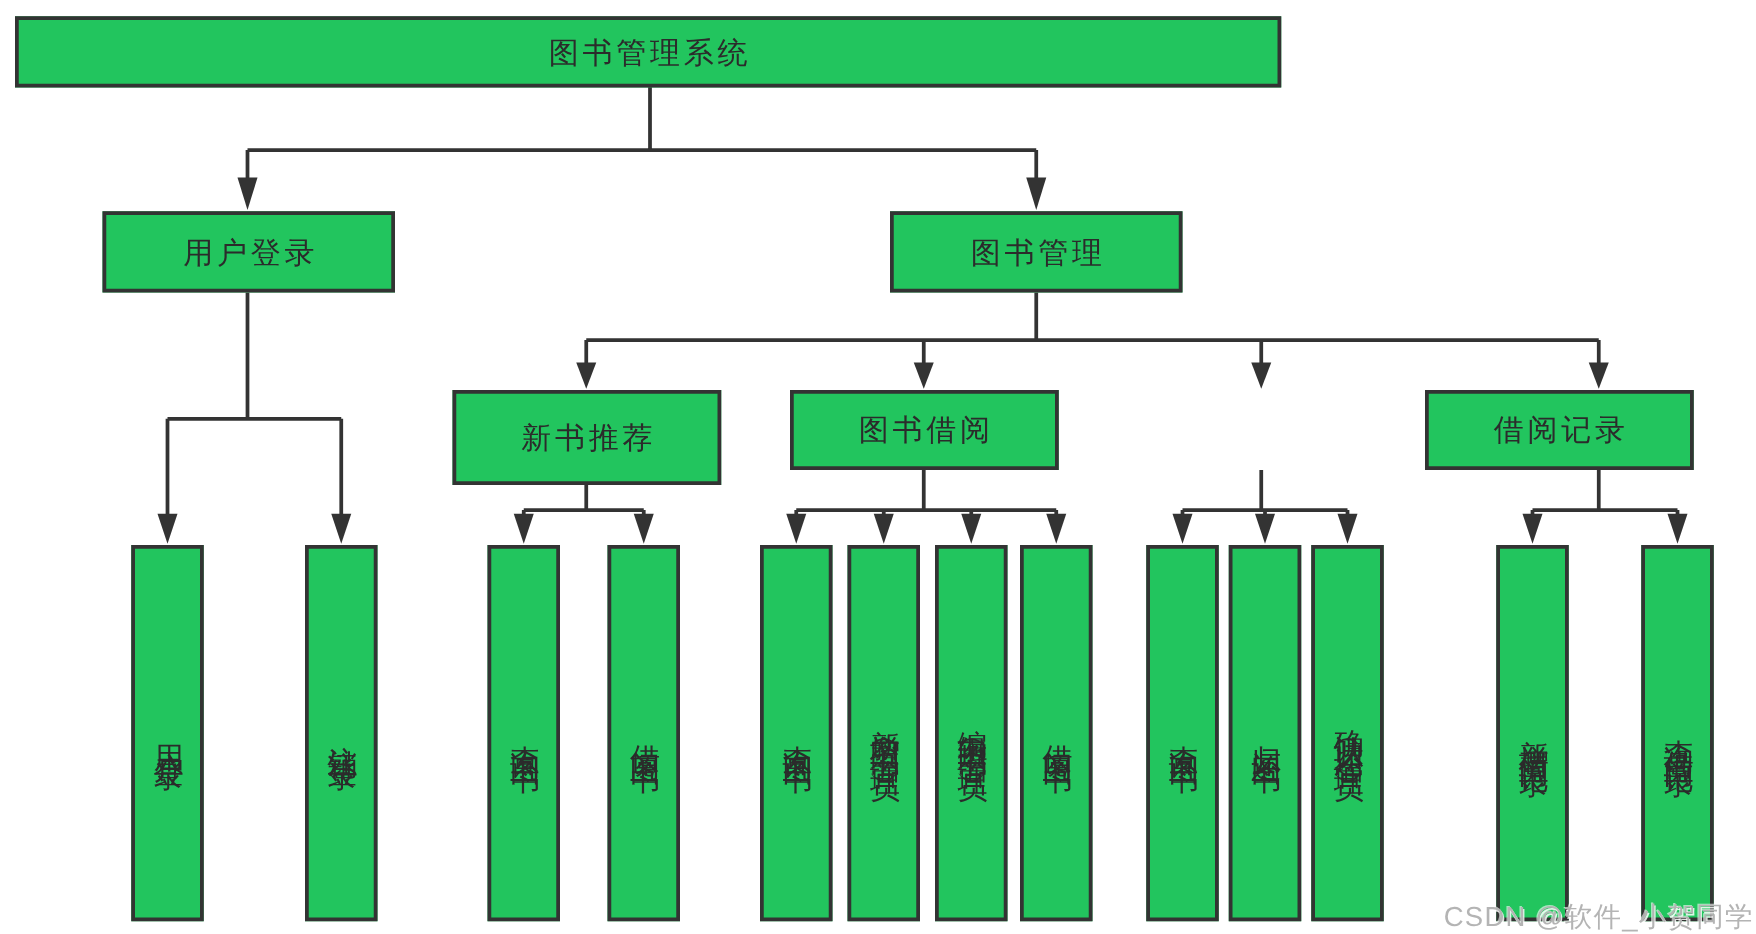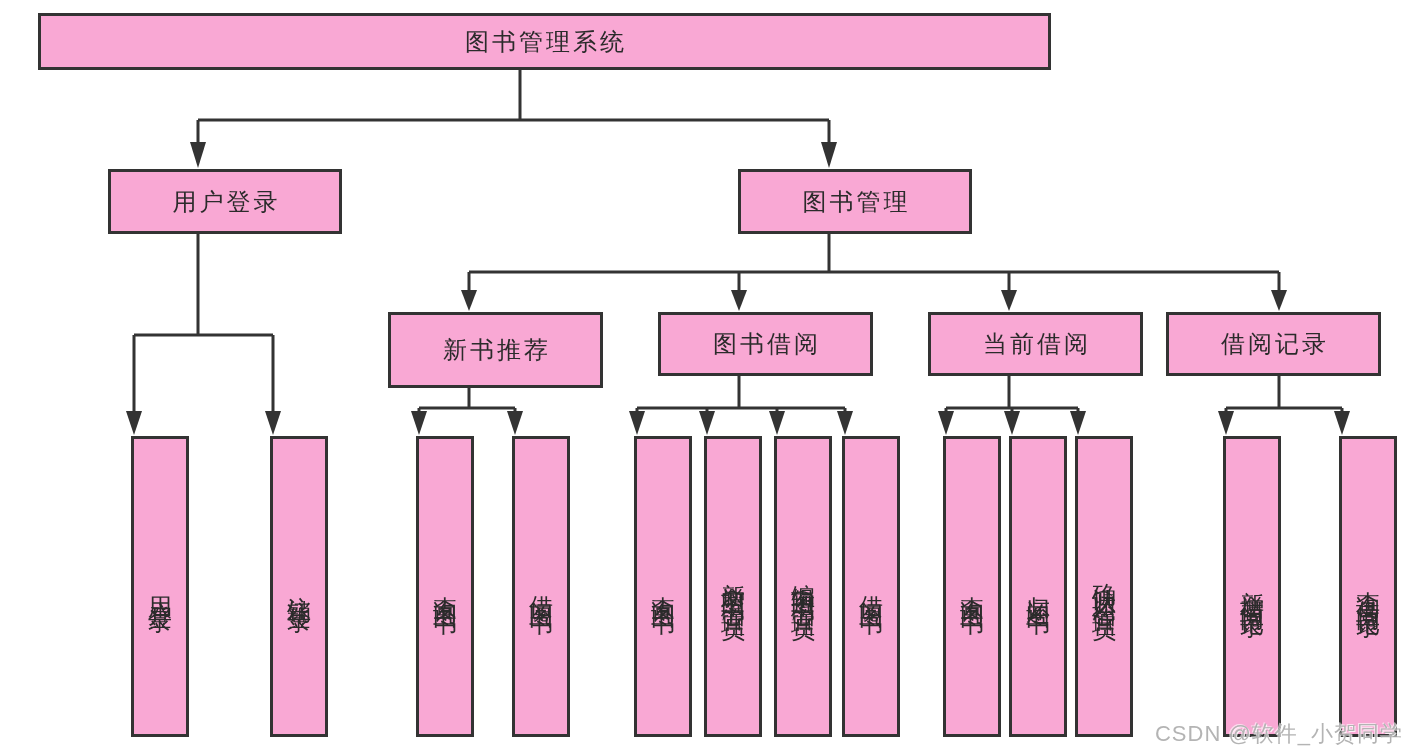--- a/index.html
+++ b/index.html
@@ -22,28 +22,27 @@
     stroke: #333333;
     stroke-width: 3;
     fill: none;
   }
   svg.connectors polygon {
     fill: #333333;
     stroke: none;
   }
   .node {
     position: absolute;
-    background: #f9a8d4;
+    background: #22c55e;
     border: 3px solid #333333;
     color: #2b2b2b;
     display: flex;
     align-items: center;
     justify-content: center;
     z-index: 2;
-    margin-left: 26px;
   }
   .h-node {
     font-size: 24px;
     letter-spacing: 3px;
     text-indent: 3px;
     white-space: nowrap;
   }
   .leaf {
     top: 436px;
     width: 58px;
@@ -134,23 +133,20 @@
   <div class="node h-node" style="left:712px; top:169px; width:234px; height:65px;">
     <span>图书管理</span>
   </div>
 
   <div class="node h-node" style="left:362px; top:312px; width:215px; height:76px;">
     <span>新书推荐</span>
   </div>
   <div class="node h-node" style="left:632px; top:312px; width:215px; height:64px;">
     <span>图书借阅</span>
   </div>
-  <div class="node h-node" style="left:902px; top:312px; width:215px; height:64px;">
-    <span>当前借阅</span>
-  </div>
   <div class="node h-node" style="left:1140px; top:312px; width:215px; height:64px;">
     <span>借阅记录</span>
   </div>
 
   <div class="node leaf" style="left:105px;">
     <span class="v-label">用户登录</span>
   </div>
   <div class="node leaf" style="left:244px;">
     <span class="v-label">注销登录</span>
   </div>

